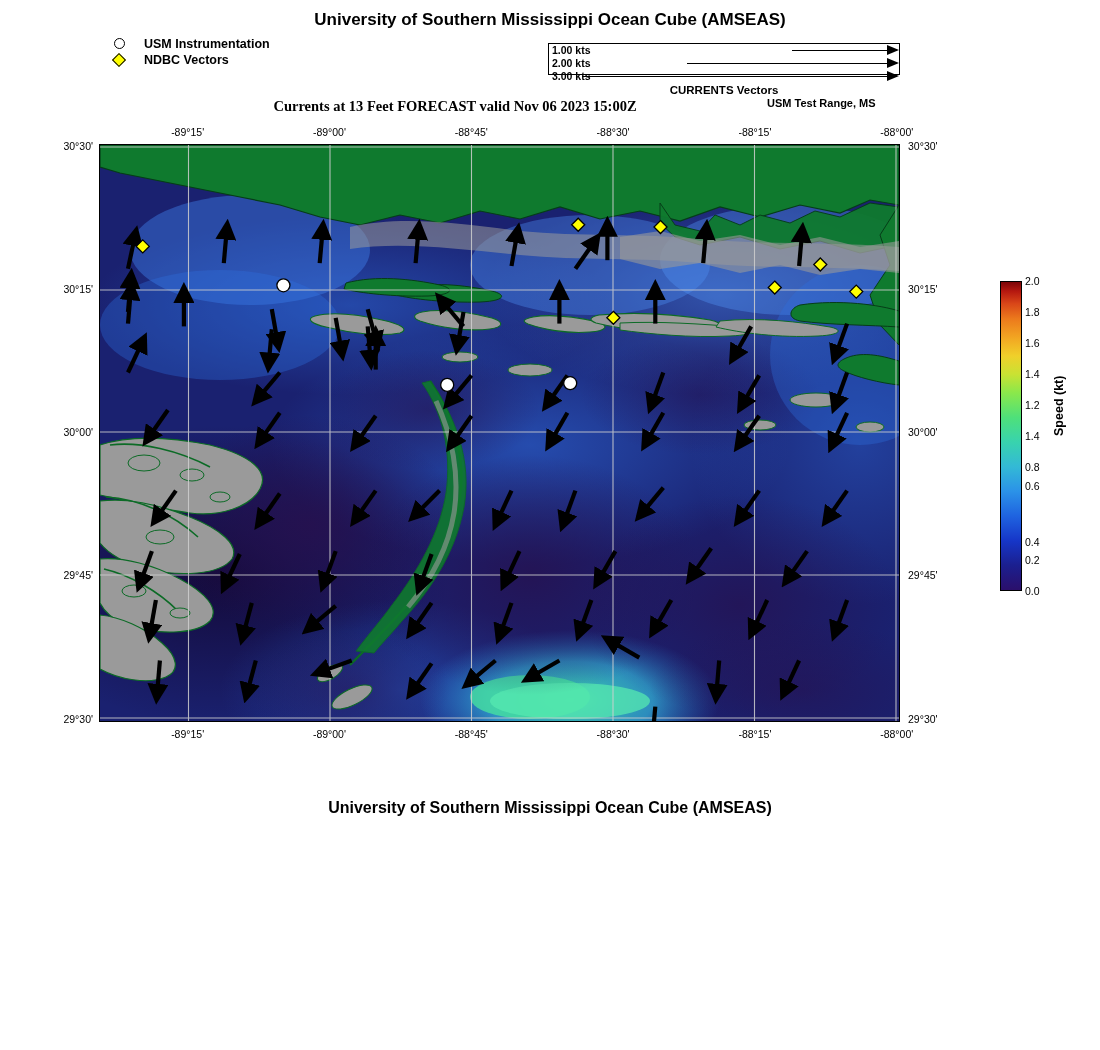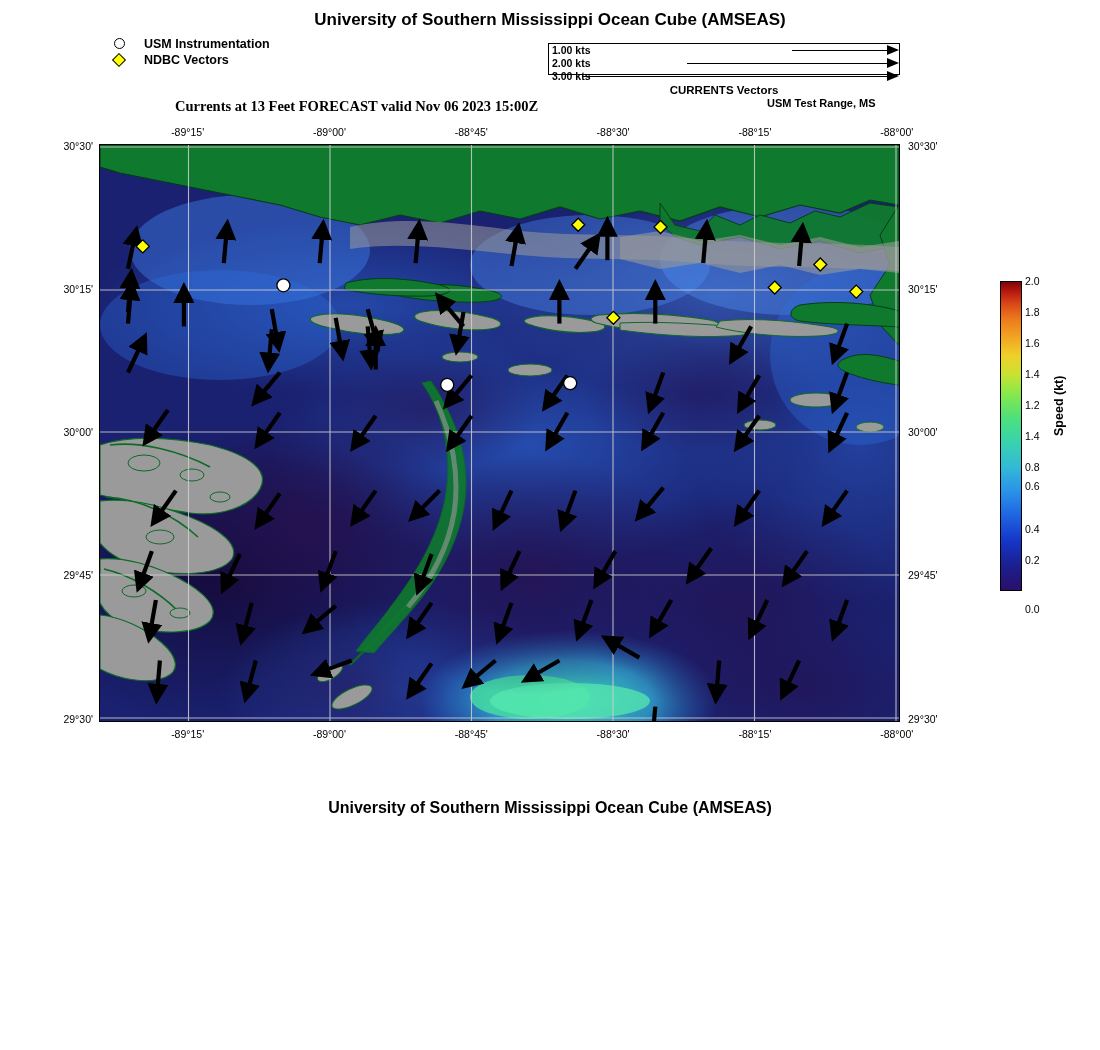--- a/index.html
+++ b/index.html
@@ -39,20 +39,21 @@
     width: 1100px;
     text-align: center;
     font-size: 16px;
     font-weight: bold;
   }
   .subtitle {
     position: absolute;
     top: 98px;
     left: 175px;
     width: 560px;
+    text-align: center;
     font-size: 14.5px;
     font-weight: bold;
     font-family: "Liberation Serif", serif;
   }
   .range-label {
     position: absolute;
     top: 97px;
     left: 767px;
     font-size: 11px;
     font-weight: bold;
@@ -510,21 +511,21 @@
   <div class="cbar-wrap"></div>
   <div class="cbar-ticks" id="cbar-ticks">
       <div class="cbar-tick" style="top: 0px;">2.0</div>
       <div class="cbar-tick" style="top: 31px;">1.8</div>
       <div class="cbar-tick" style="top: 62px;">1.6</div>
       <div class="cbar-tick" style="top: 93px;">1.4</div>
       <div class="cbar-tick" style="top: 124px;">1.2</div>
       <div class="cbar-tick" style="top: 155px;">1.4</div>
       <div class="cbar-tick" style="top: 186px;">0.8</div>
       <div class="cbar-tick" style="top: 205px;">0.6</div>
-      <div class="cbar-tick" style="top: 248px;">0.4</div>
+      <div class="cbar-tick" style="top: 261px;">0.4</div>
       <div class="cbar-tick" style="top: 279px;">0.2</div>
-      <div class="cbar-tick" style="top: 310px; margin-top: 18px;">0.0</div>
+      <div class="cbar-tick" style="top: 310px;">0.0</div>
     </div>
   <div class="cbar-title">Speed (kt)</div>
 
   <div class="bottom-title">University of Southern Mississippi Ocean Cube (AMSEAS)</div>
 
 </div>
 
 </body></html>

